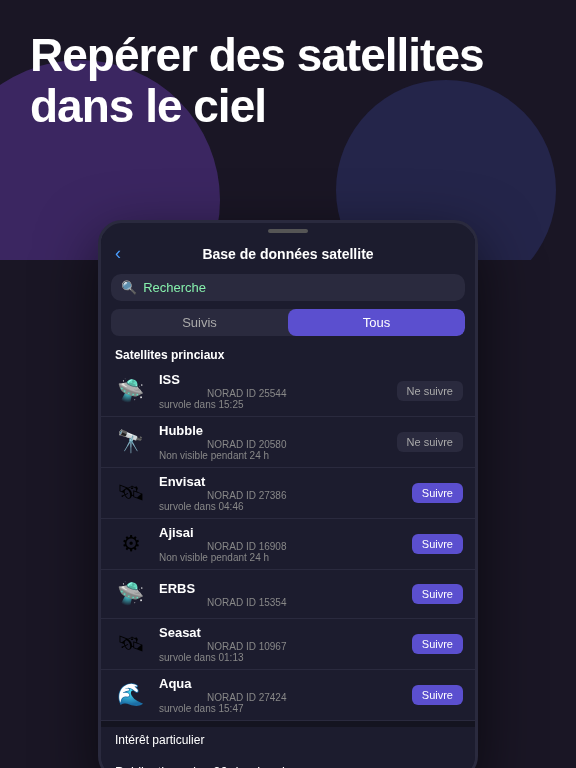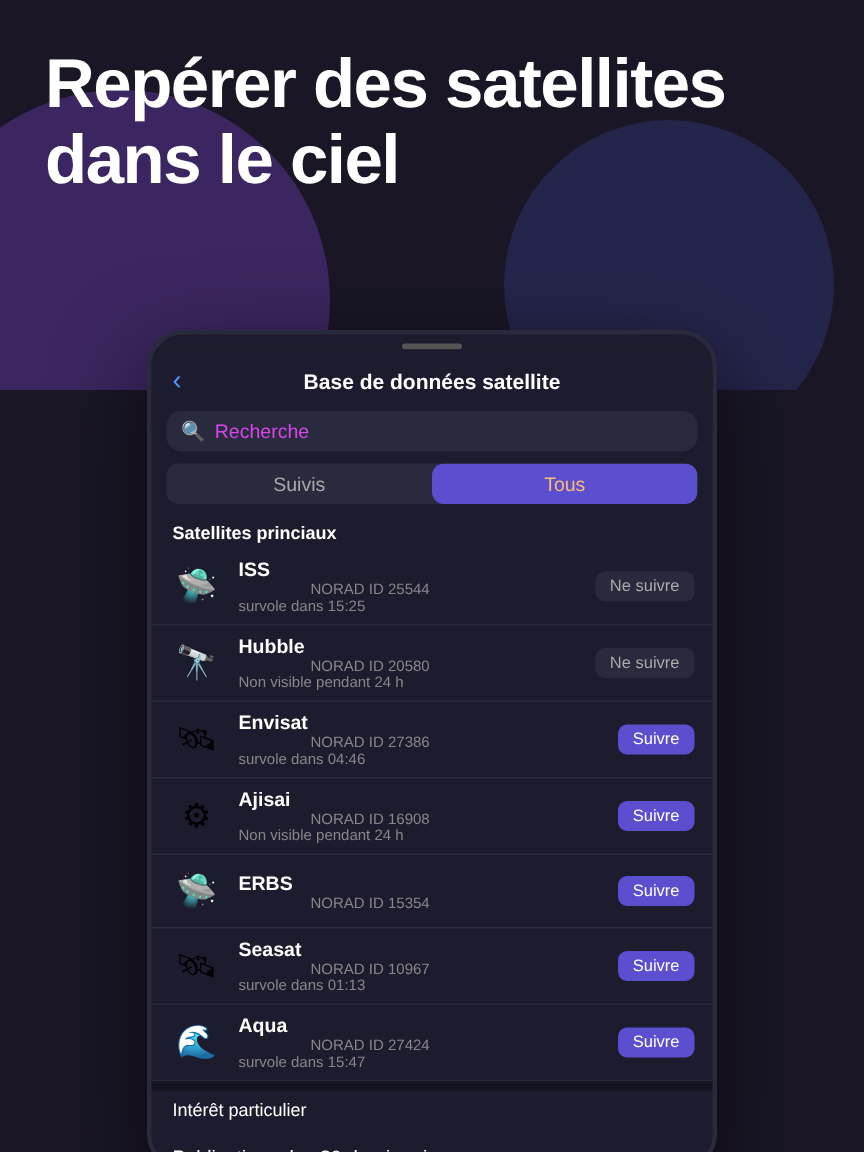--- a/index.html
+++ b/index.html
@@ -114,21 +114,21 @@
       background: #2a2a3e;
       border-radius: 10px;
       padding: 6px 10px;
     }
     .search-icon {
       color: #888;
       font-size: 13px;
       margin-right: 6px;
     }
     .search-input {
-      color: #d946ef;
+      color: #86efac;
       font-size: 13px;
     }
 
     
     .tab-bar {
       display: flex;
       margin: 0 10px 8px;
       background: #2a2a3e;
       border-radius: 8px;
       overflow: hidden;
@@ -137,21 +137,21 @@
       flex: 1;
       text-align: center;
       padding: 6px 0;
       font-size: 13px;
       font-weight: 500;
       color: #aaa;
       cursor: pointer;
     }
     .tab-item.active {
       background: #5b4fcf;
-      color: #fdba74;
+      color: #ffffff;
       border-radius: 8px;
     }
 
     
     .section-header {
       padding: 4px 14px 4px;
       font-size: 12px;
       font-weight: 700;
       color: #ffffff;
     }

